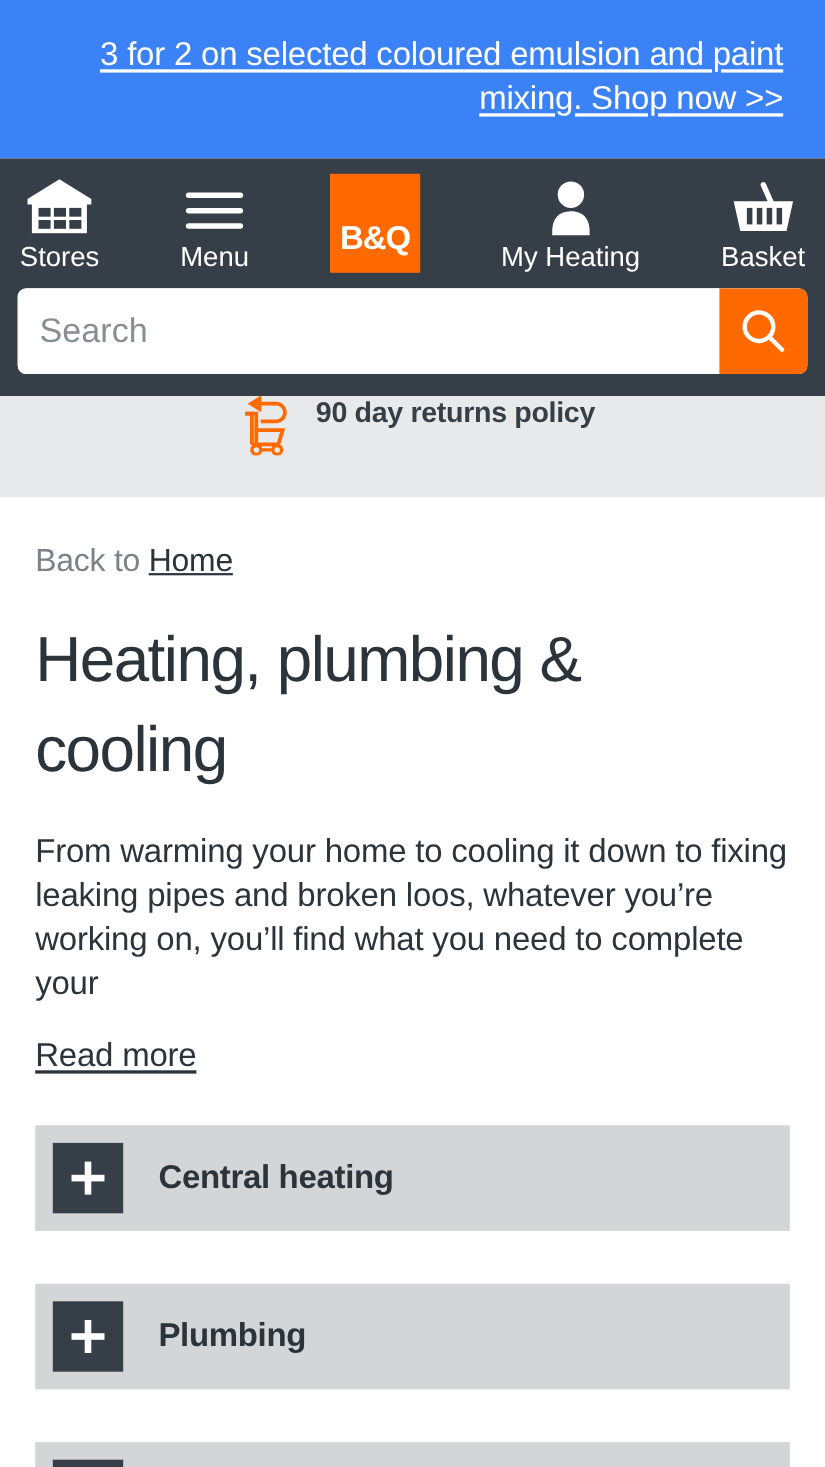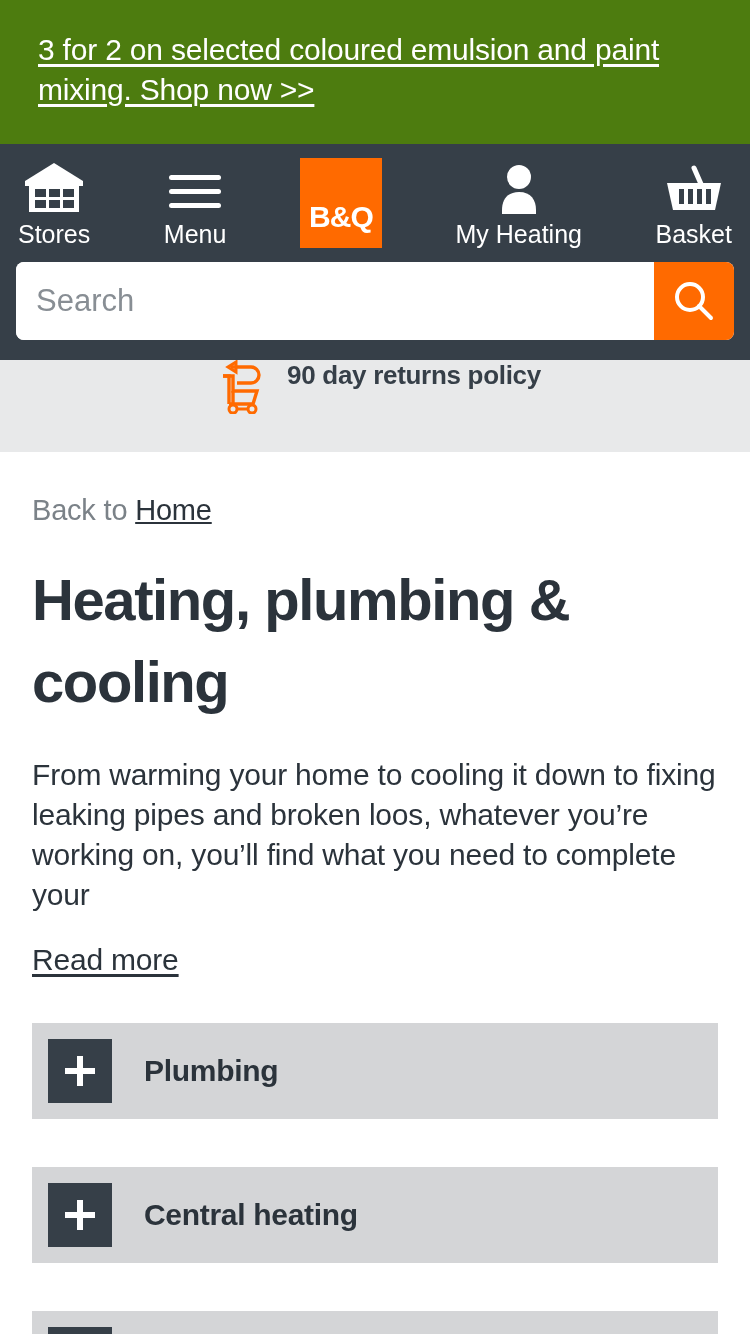--- a/index.html
+++ b/index.html
@@ -8,23 +8,23 @@
     width: 750px;
     height: 1334px;
     overflow: hidden;
     background: #ffffff;
     font-family: "Liberation Sans", sans-serif;
     -webkit-font-smoothing: antialiased;
   }
 
   
   .promo-banner {
-    background: #4d7c0f;
+    background: #3b82f6;
     padding: 30px 38px 34px;
-    text-align: left;
+    text-align: right;
   }
   .promo-link {
     display: inline-block;
     color: #ffffff;
     font-size: 30px;
     line-height: 40px;
     text-decoration: underline;
     text-underline-offset: 4px;
     letter-spacing: -0.2px;
     max-width: 640px;
@@ -137,21 +137,21 @@
     font-size: 29px;
     padding-top: 42px;
     color: #7b8288;
     letter-spacing: -0.2px;
   }
   .breadcrumb .crumb-current { color: #2b333b; }
 
   .page-title {
     font-size: 58px;
     line-height: 82px;
-    font-weight: bold;
+    font-weight: normal;
     color: #2b333b;
     letter-spacing: -1.4px;
     padding-top: 32px;
     max-width: 640px;
   }
 
   .description {
     font-size: 30px;
     line-height: 40px;
     color: #2b333b;
@@ -313,26 +313,26 @@
   <h1 class="page-title">Heating, plumbing &amp; cooling</h1>
 
   <p class="description">From warming your home to cooling it down to fixing leaking pipes and broken loos, whatever you’re working on, you’ll find what you need to complete your</p>
 
   <a class="read-more" href="#">Read more</a>
 
   <div class="accordion">
 
     <div class="accordion-row">
       <span class="accordion-toggle"></span>
-      <span class="accordion-label">Plumbing</span>
+      <span class="accordion-label">Central heating</span>
     </div>
 
     <div class="accordion-row">
       <span class="accordion-toggle"></span>
-      <span class="accordion-label">Central heating</span>
+      <span class="accordion-label">Plumbing</span>
     </div>
 
     <div class="accordion-row">
       <span class="accordion-toggle"></span>
 
     </div>
 
   </div>
 </div>
 

